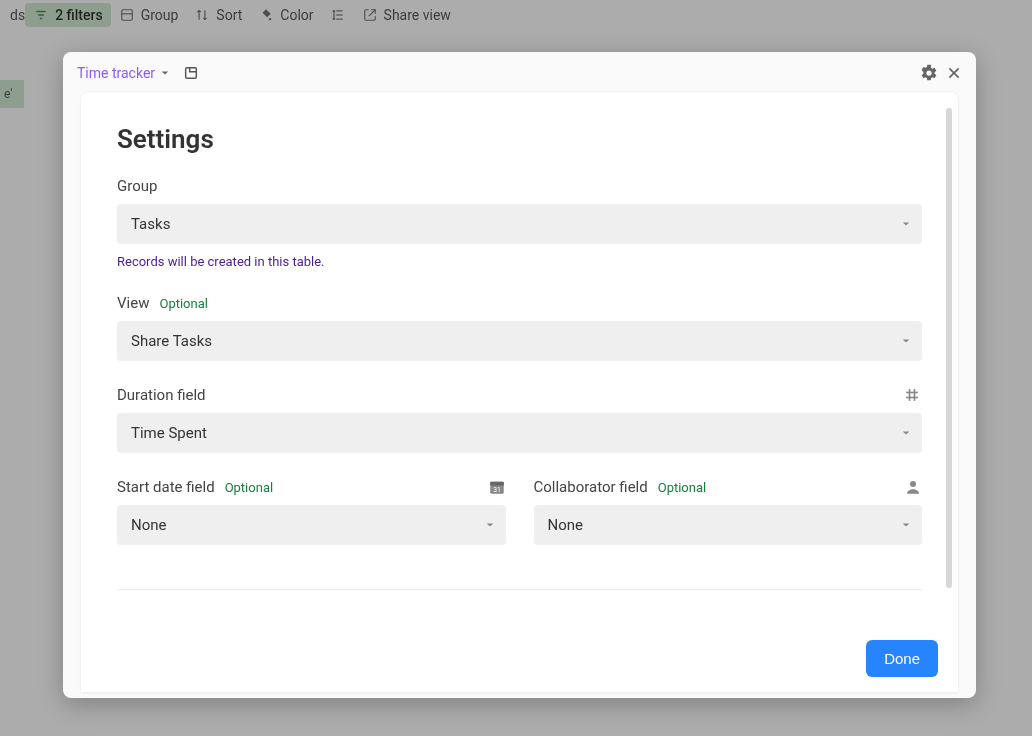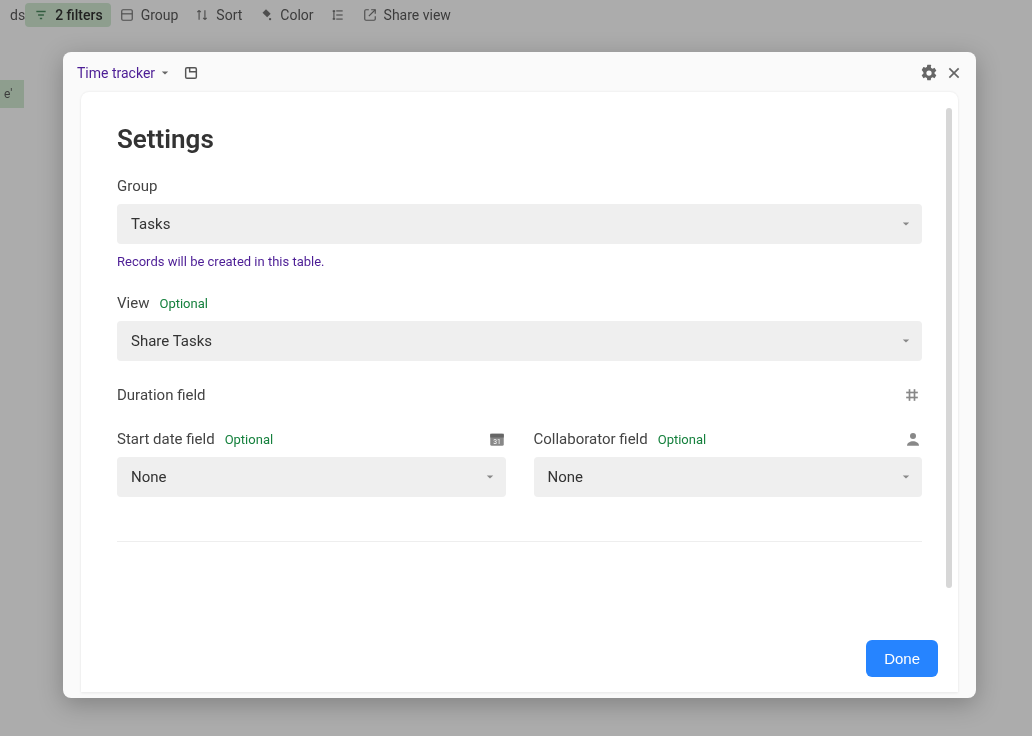--- a/index.html
+++ b/index.html
@@ -84,21 +84,21 @@
   }
   .modal-header {
     display: flex;
     align-items: center;
     padding: 10px 14px 8px;
     height: 40px;
     flex-shrink:0;
   }
   .modal-title {
     font-size: 14px;
-    color: #4c1d95;
+    color: #8b5cf6;
   }
   .modal-title-group {
     display: inline-flex;
     align-items: center;
     gap: 6px;
     cursor: pointer;
   }
   .window-icon { margin-left: 14px; color:#555; cursor:pointer; }
   .modal-header .spacer { flex: 1; }
   .header-icon { color:#555; cursor:pointer; margin-left:8px;}
@@ -348,20 +348,28 @@
           <span class="flex1"></span>
           <span class="field-type-icon">
             <svg width="20" height="20" viewBox="0 0 24 24" fill="none" stroke="#888" stroke-width="2">
                 <line x1="5" y1="9" x2="19" y2="9"></line>
                 <line x1="5" y1="15" x2="19" y2="15"></line>
                 <line x1="9" y1="5" x2="9" y2="19"></line>
                 <line x1="15" y1="5" x2="15" y2="19"></line>
               </svg>
           </span>
         </div>
+        <div class="select-box">
+          <span>Time Spent</span>
+          <span class="caret">
+            <svg width="8" height="8" viewBox="0 0 10 10">
+                <path d="M1 3l4 4 4-4z" fill="#888"></path>
+              </svg>
+          </span>
+        </div>
       </div>
 
       <div class="two-col">
         <div class="field-group">
           <div class="field-label-row">
             <span class="field-label">Start date field</span>
             <span class="optional-tag">Optional</span>
             <span class="flex1"></span>
             <span class="field-type-icon">
               <svg width="18" height="18" viewBox="0 0 24 24" fill="#888">

